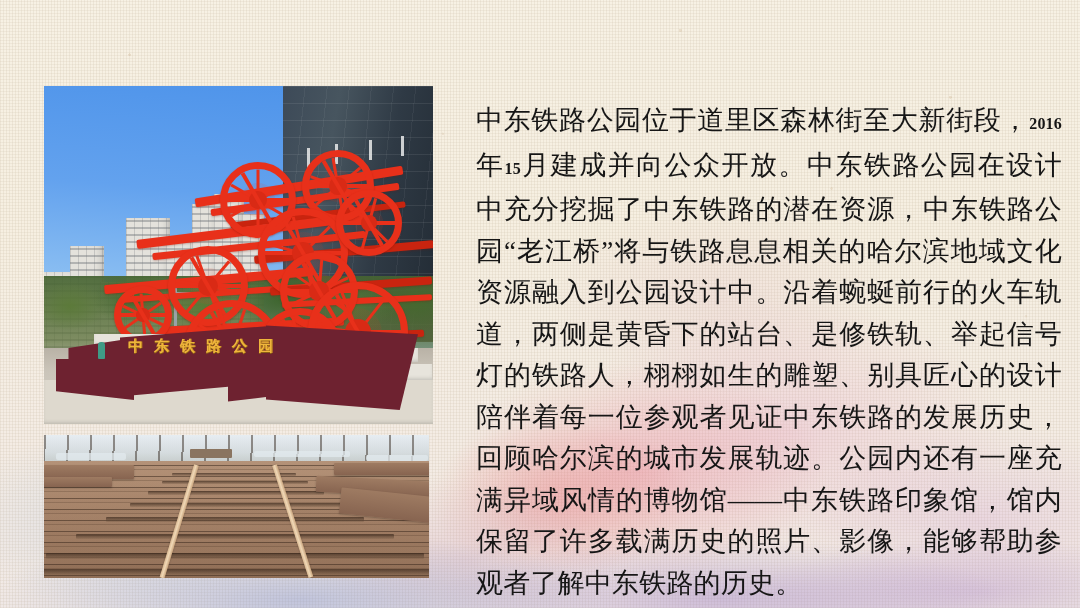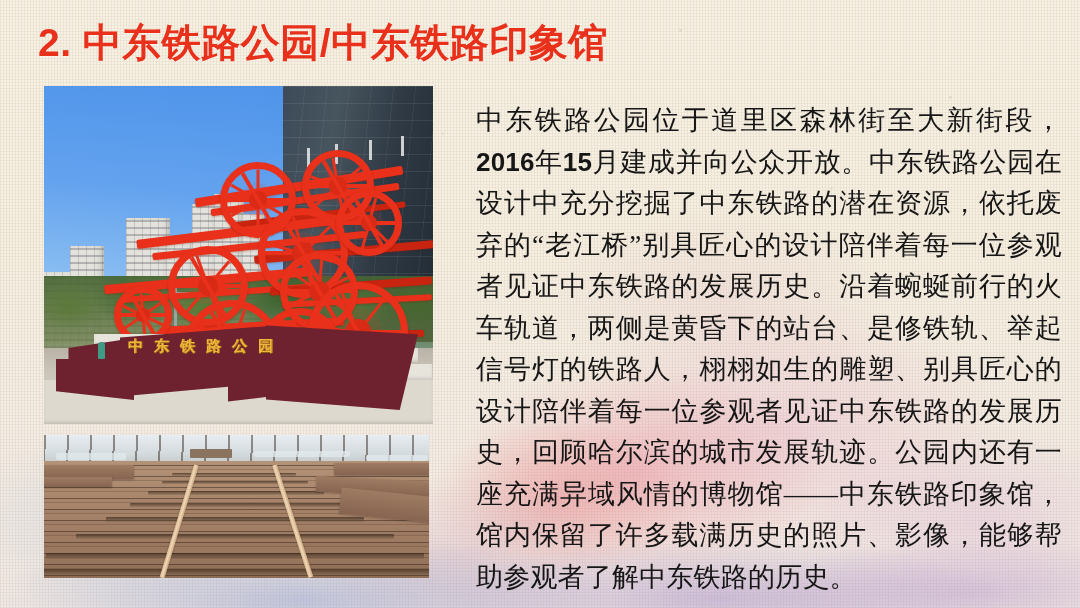--- a/index.html
+++ b/index.html
@@ -329,38 +329,37 @@
     margin: 0;
     font-family: "Liberation Serif", "DejaVu Serif", serif;
     font-size: 27px;
     line-height: 41.5px;
     color: #161616;
     text-align: justify;
     text-align-last: left;
     letter-spacing: .2px;
   }
   .copy b {
-    font-family: Liberation Sans, sans-serif;
+    font-family: Liberation Serif, serif;
     font-weight: 700;
-    font-size: 26px;
+    font-size: 16px;
   }
 </style>
 </head>
 <body>
 
 <div class="slide">
 
   <div class="bg-paper"></div>
   <div class="bg-linen"></div>
   <div class="bg-specks"></div>
   <div class="wash wash-pink"></div>
   <div class="wash wash-blue"></div>
   <div class="wash wash-streaks"></div>
 
-  <div class="title">2. 中东铁路公园/中东铁路印象馆</div>
 
   <div class="photo photo-top">
     <div class="sky"></div>
 
     <div class="bldg" style="left:-6px;top:186px;width:40px;height:90px;"></div>
     <div class="bldg" style="left:26px;top:160px;width:34px;height:116px;"></div>
     <div class="bldg" style="left:56px;top:196px;width:30px;height:80px;"></div>
     <div class="bldg" style="left:82px;top:132px;width:44px;height:144px;"></div>
     <div class="bldg" style="left:122px;top:150px;width:30px;height:126px;"></div>
     <div class="bldg" style="left:148px;top:118px;width:26px;height:158px;"></div>
@@ -506,16 +505,16 @@
     <div class="slab" style="left:290px;top:28px;width:104px;height:12px;"></div>
     <div class="slab" style="left:272px;top:44px;width:126px;height:16px;transform:rotate(3deg);"></div>
     <div class="slab" style="left:296px;top:58px;width:110px;height:26px;transform:rotate(6deg);"></div>
 
     <div class="snowpatch" style="left:12px;top:18px;width:70px;height:7px;"></div>
     <div class="snowpatch" style="left:210px;top:16px;width:96px;height:6px;"></div>
     <div class="snowpatch" style="left:322px;top:20px;width:62px;height:6px;"></div>
   </div>
 
   <div class="copy">
-    <p><span>中东铁路公园位于道里区森林街至大新街段，</span><b>2016</b><span>年</span><b>15</b><span>月建成并向公众开放。中东铁路公园在设计中充分挖掘了中东铁路的潜在资源，依托废弃的“老江桥”别具匠心的设计陪伴着每一位参观者见证中东铁路的发展历史。沿着蜿蜒前行的火车轨道，两侧是黄昏下的站台、是修铁轨、举起信号灯的铁路人，栩栩如生的雕塑、别具匠心的设计陪伴着每一位参观者见证中东铁路的发展历史，回顾哈尔滨的城市发展轨迹。公园内还有一座充满异域风情的博物馆——中东铁路印象馆，馆内保留了许多载满历史的照片、影像，能够帮助参观者了解中东铁路的历史。</span></p>
+    <p><span>中东铁路公园位于道里区森林街至大新街段，</span><b>2016</b><span>年</span><b>15</b><span>月建成并向公众开放。中东铁路公园在设计中充分挖掘了中东铁路的潜在资源，中东铁路公园“老江桥”将与铁路息息相关的哈尔滨地域文化资源融入到公园设计中。沿着蜿蜒前行的火车轨道，两侧是黄昏下的站台、是修铁轨、举起信号灯的铁路人，栩栩如生的雕塑、别具匠心的设计陪伴着每一位参观者见证中东铁路的发展历史，回顾哈尔滨的城市发展轨迹。公园内还有一座充满异域风情的博物馆——中东铁路印象馆，馆内保留了许多载满历史的照片、影像，能够帮助参观者了解中东铁路的历史。</span></p>
   </div>
 
 </div>
 
 </body></html>

